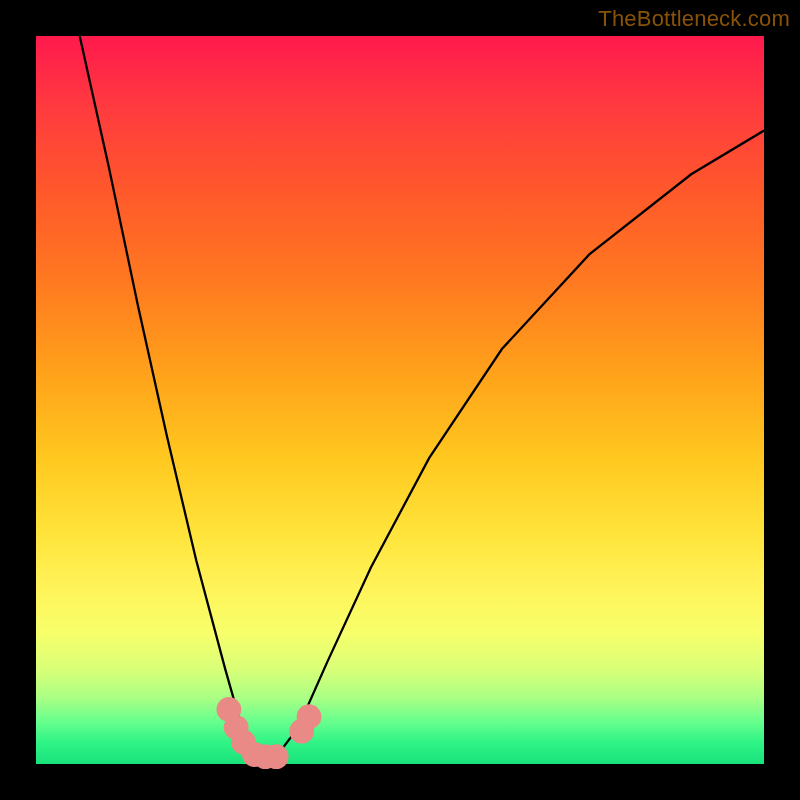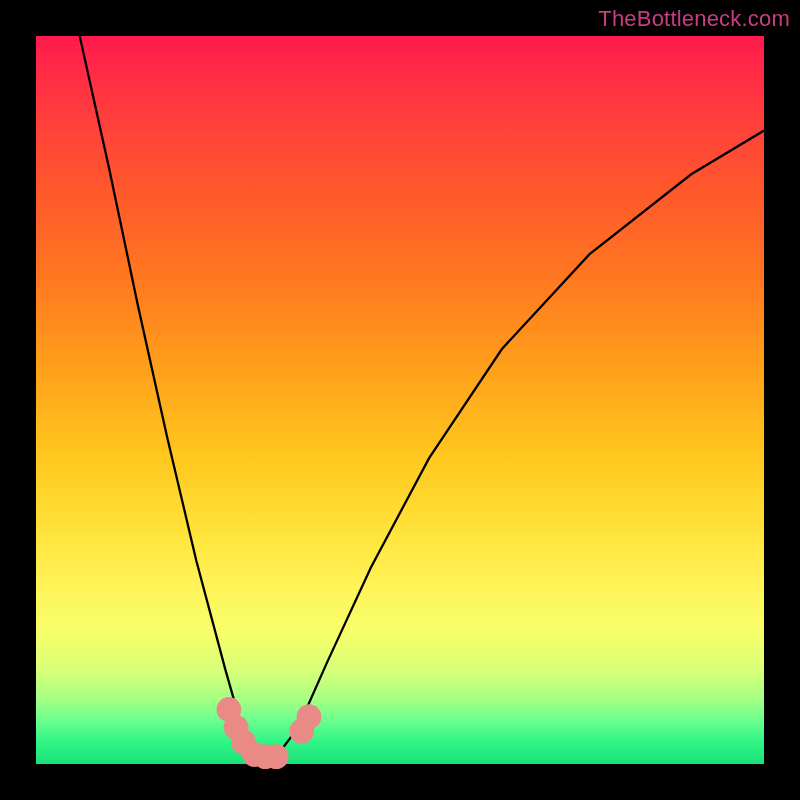--- a/index.html
+++ b/index.html
@@ -40,21 +40,21 @@
       #a8ff84 91%,
       #6bff8e 94%,
       #30f486 97%,
       #18e27b 100%
     );
   }
   .watermark {
     position: absolute;
     top: 6px;
     right: 10px;
-    color: #ec4899;
+    color: #a16207;
     font-size: 22px;
     letter-spacing: 0.2px;
     opacity: 0.85;
     user-select: none;
   }
   svg.curves {
     position: absolute;
     left: 0;
     top: 0;
     width: 728px;

